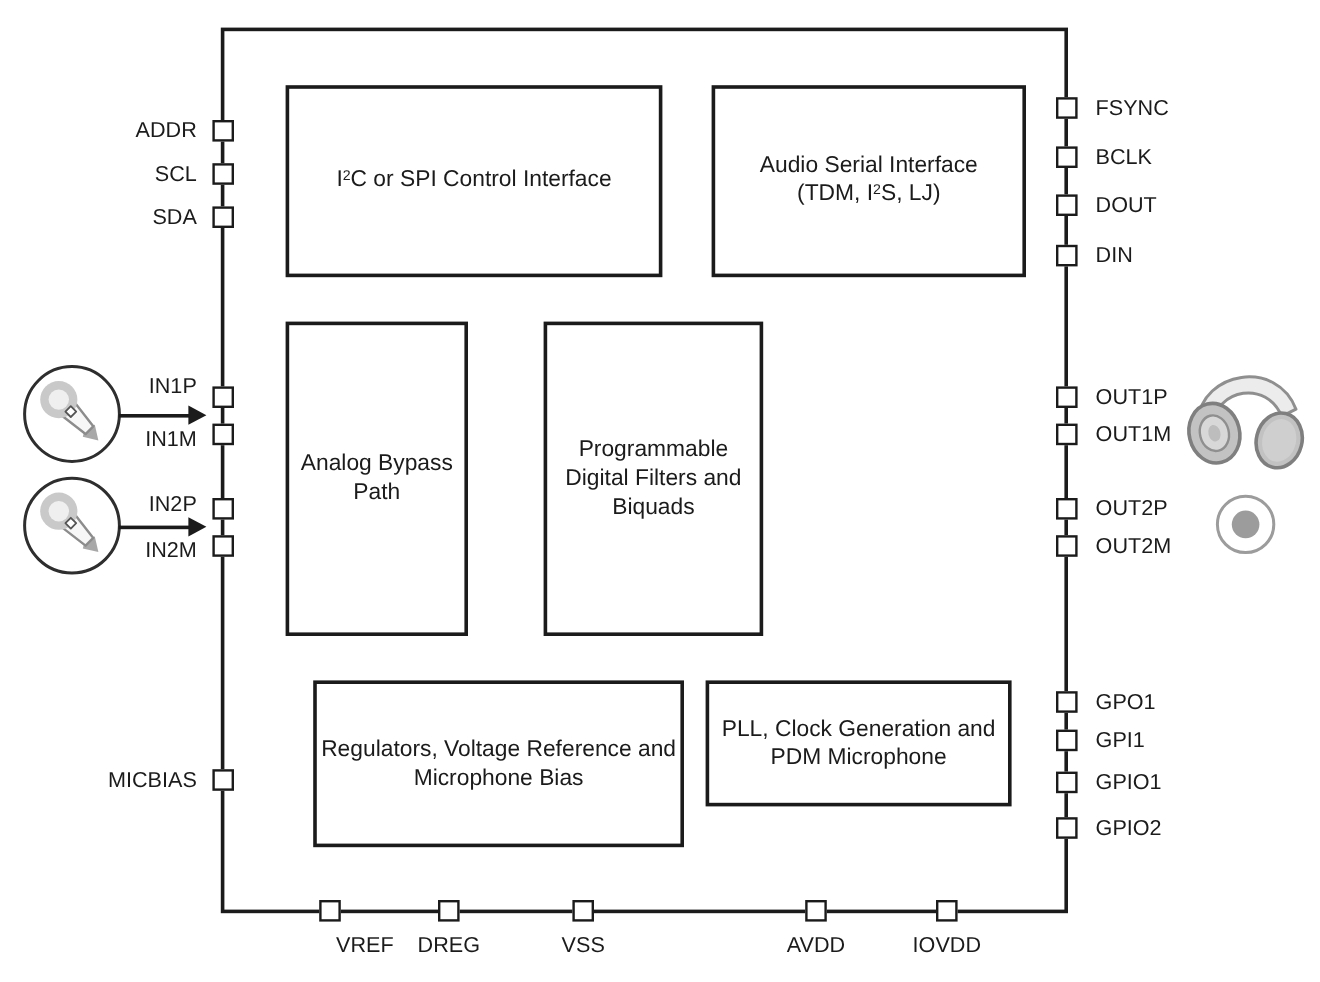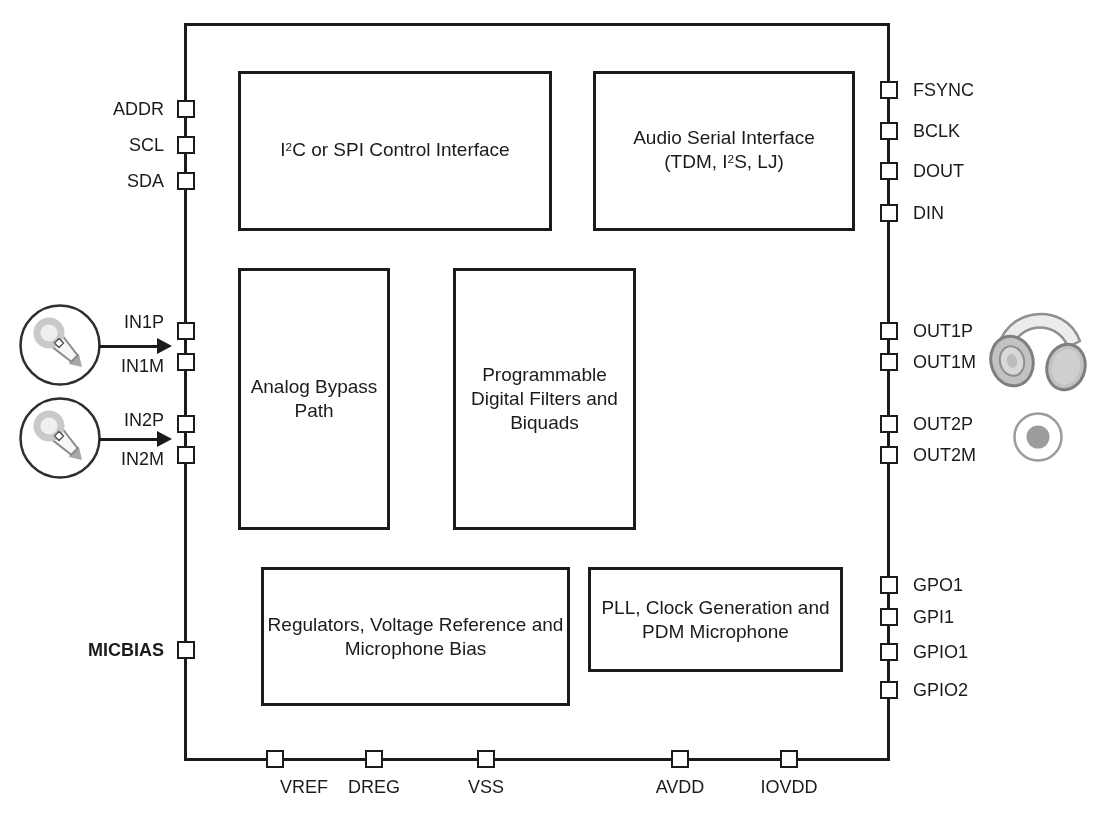--- a/index.html
+++ b/index.html
@@ -80,21 +80,21 @@
   <div class="sq" style="left:186px; top:455px;"></div>
   <div class="sq" style="left:186px; top:650px;"></div>
 
   <div class="lbl lbl-l" style="top:109px;">ADDR</div>
   <div class="lbl lbl-l" style="top:145px;">SCL</div>
   <div class="lbl lbl-l" style="top:181px;">SDA</div>
   <div class="lbl lbl-l" style="top:322px;">IN1P</div>
   <div class="lbl lbl-l" style="top:366px;">IN1M</div>
   <div class="lbl lbl-l" style="top:420px;">IN2P</div>
   <div class="lbl lbl-l" style="top:459px;">IN2M</div>
-  <div class="lbl lbl-l" style="top:650px;font-weight:bold;">MICBIAS</div>
+  <div class="lbl lbl-l" style="top:650px;">MICBIAS</div>
 
   <div class="sq" style="left:889px; top:90px;"></div>
   <div class="sq" style="left:889px; top:131px;"></div>
   <div class="sq" style="left:889px; top:171px;"></div>
   <div class="sq" style="left:889px; top:213px;"></div>
   <div class="sq" style="left:889px; top:331px;"></div>
   <div class="sq" style="left:889px; top:362px;"></div>
   <div class="sq" style="left:889px; top:424px;"></div>
   <div class="sq" style="left:889px; top:455px;"></div>
   <div class="sq" style="left:889px; top:585px;"></div>

